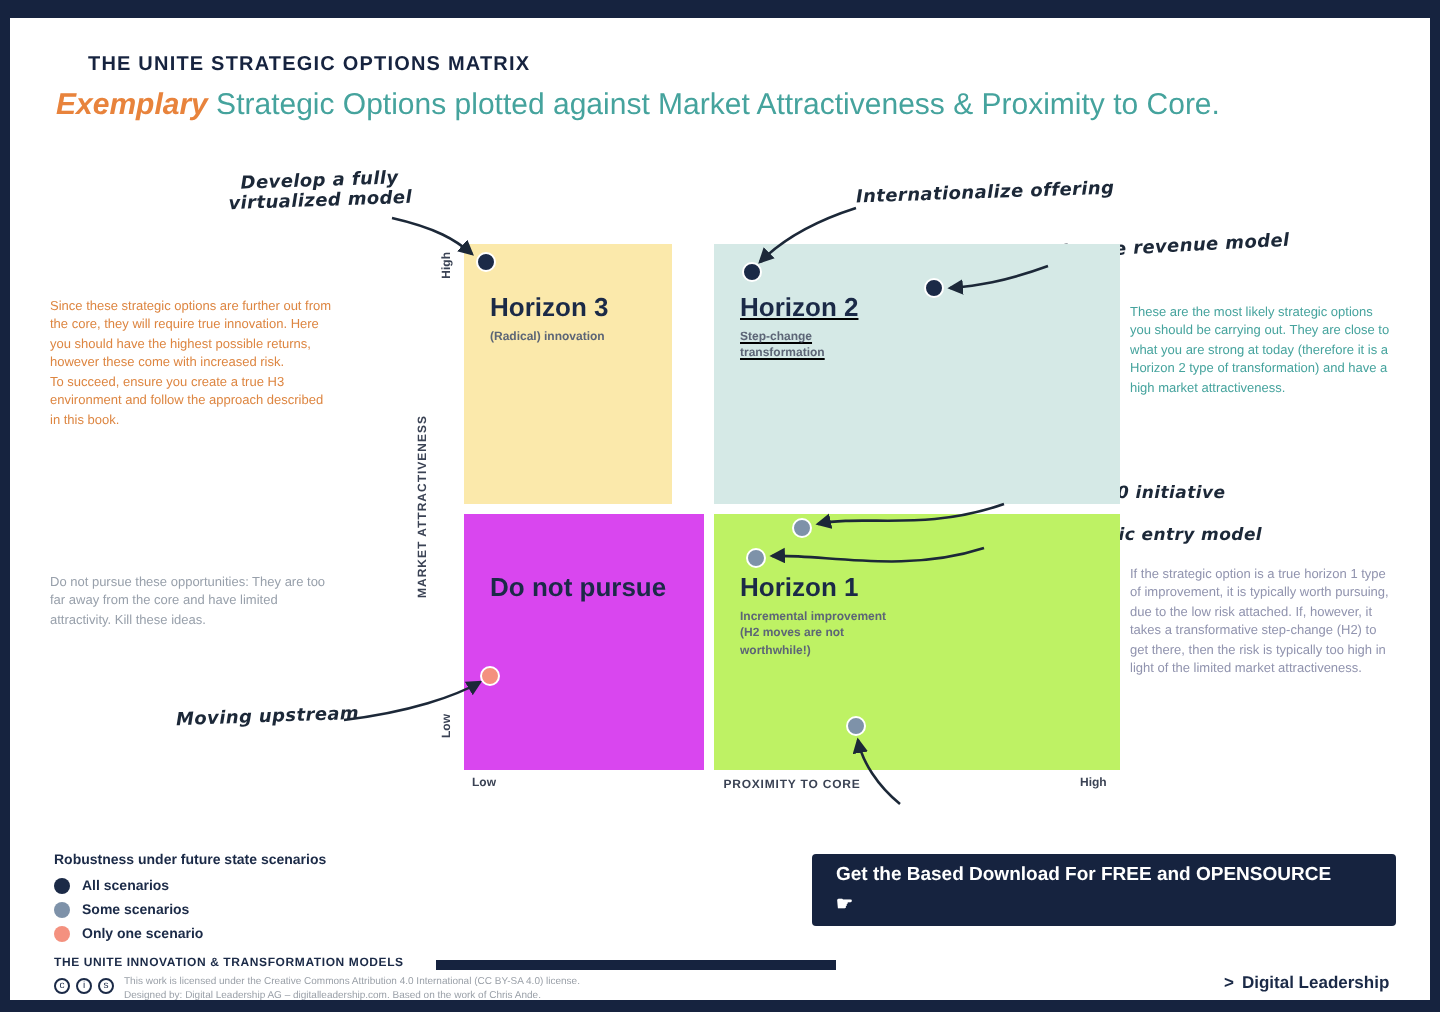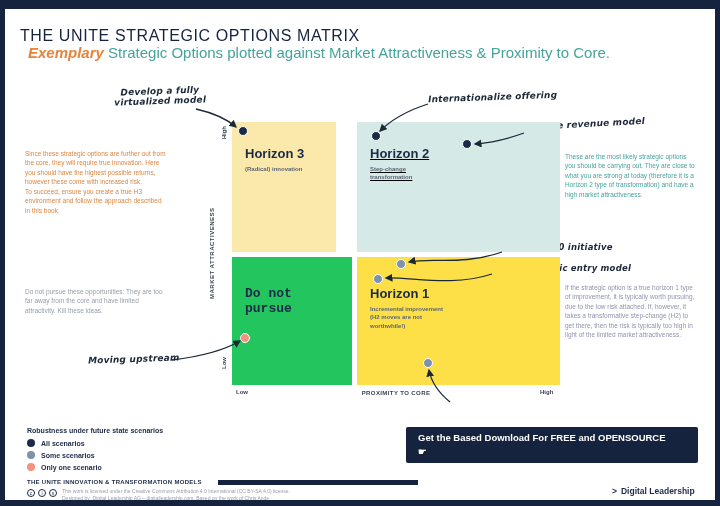--- a/index.html
+++ b/index.html
@@ -6,21 +6,21 @@
   body { background:#c8c8c8; font-family:"Liberation Sans", sans-serif; }
   .page { position:relative; width:720px; height:506px; background:#ffffff; overflow:hidden; }
   .edge { position:absolute; background:#16233f; z-index:40; }
   .edge-top { left:0; top:0; width:720px; height:9px; }
   .edge-bottom { left:0; bottom:0; width:720px; height:6px; }
   .edge-left { left:0; top:0; width:5px; height:506px; }
   .edge-right { right:0; top:0; width:5px; height:506px; }
 
   .abs { position:absolute; }
 
-  .page-title { left:20px; top:27px; font-size:16px; font-weight:normal; letter-spacing:0.6px; color:#16233f; }
+  .page-title { left:44px; top:27px; font-size:10px; font-weight:bold; letter-spacing:0.6px; color:#16233f; }
   .page-subtitle { left:28px; top:44px; font-size:15px; }
   .subtitle-em { color:#e8833c; font-style:italic; font-weight:bold; }
   .subtitle-rest { color:#45a39d; }
 
   .note { font-size:6.5px; line-height:1.45; white-space:pre-line; }
   .note-h3 { left:25px; top:149px; width:143px; color:#dd8540; }
   .note-dnp { left:25px; top:287px; width:143px; color:#98a0ab; }
   .note-h2 { left:565px; top:152px; width:133px; color:#45a39d; }
   .note-h1 { left:565px; top:283px; width:133px; color:#9093ae; }
 
@@ -99,24 +99,24 @@
 
   <div class="quad q-h3" style="background-color: rgb(251, 233, 171);">
     <div class="quad-title">Horizon 3</div>
     <div class="quad-sub">(Radical) innovation</div>
   </div>
   <div class="quad q-h2" style="background-color: rgb(213, 233, 230);">
     <div class="quad-title">Horizon 2</div>
     <div class="quad-sub">Step-change
 transformation</div>
   </div>
-  <div class="quad q-dnp" style="background-color: #22c55e; font-family: Liberation Mono, monospace;">
+  <div class="quad q-dnp" style="background-color: #d946ef;">
     <div class="quad-title">Do not pursue</div>
   </div>
-  <div class="quad q-h1" style="background-color: #fde047;">
+  <div class="quad q-h1" style="background-color: #bef264;">
     <div class="quad-title">Horizon 1</div>
     <div class="quad-sub">Incremental improvement
 (H2 moves are not
 worthwhile!)</div>
   </div>
 
   <div class="abs axis y-title">MARKET ATTRACTIVENESS</div>
   <div class="abs axis y-high">High</div>
   <div class="abs axis y-low">Low</div>
   <div class="abs axis x-low">Low</div>

